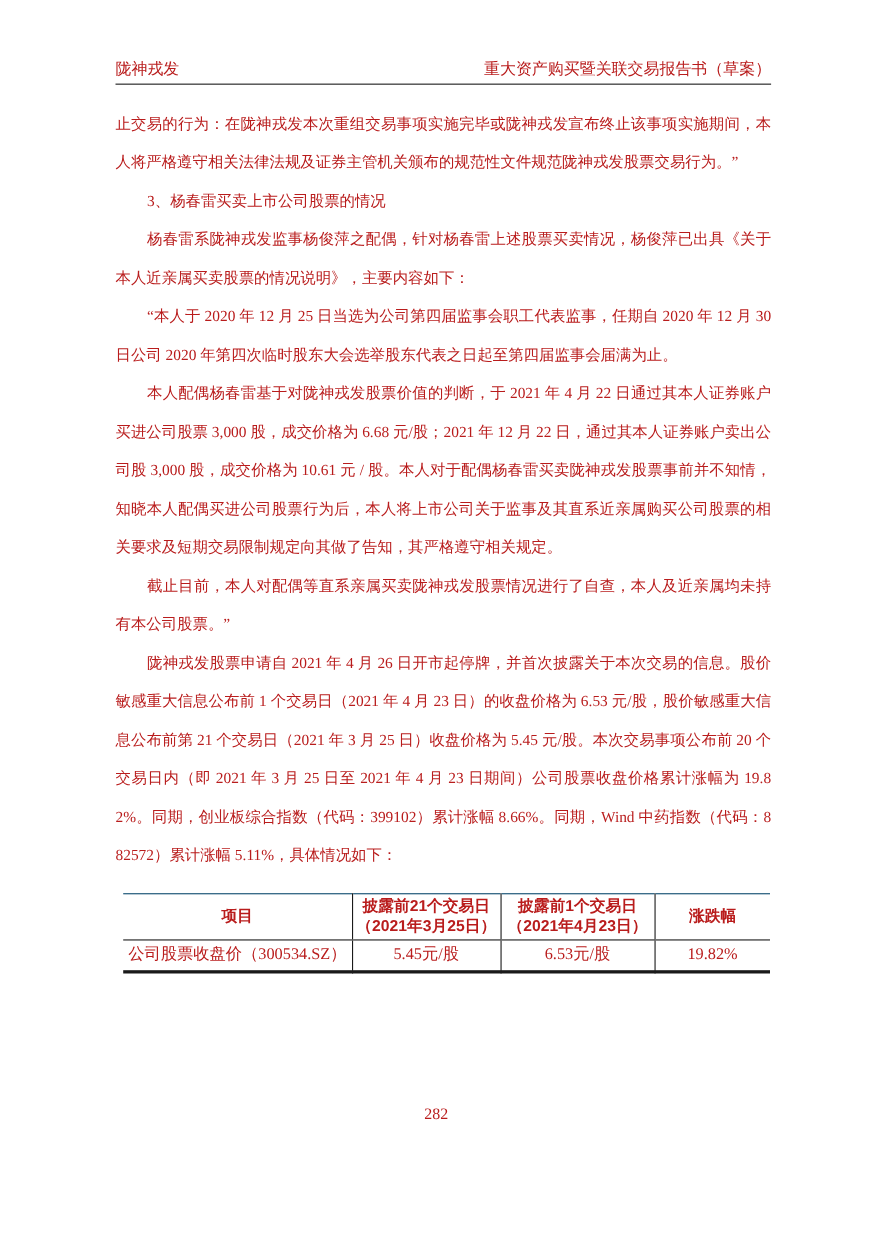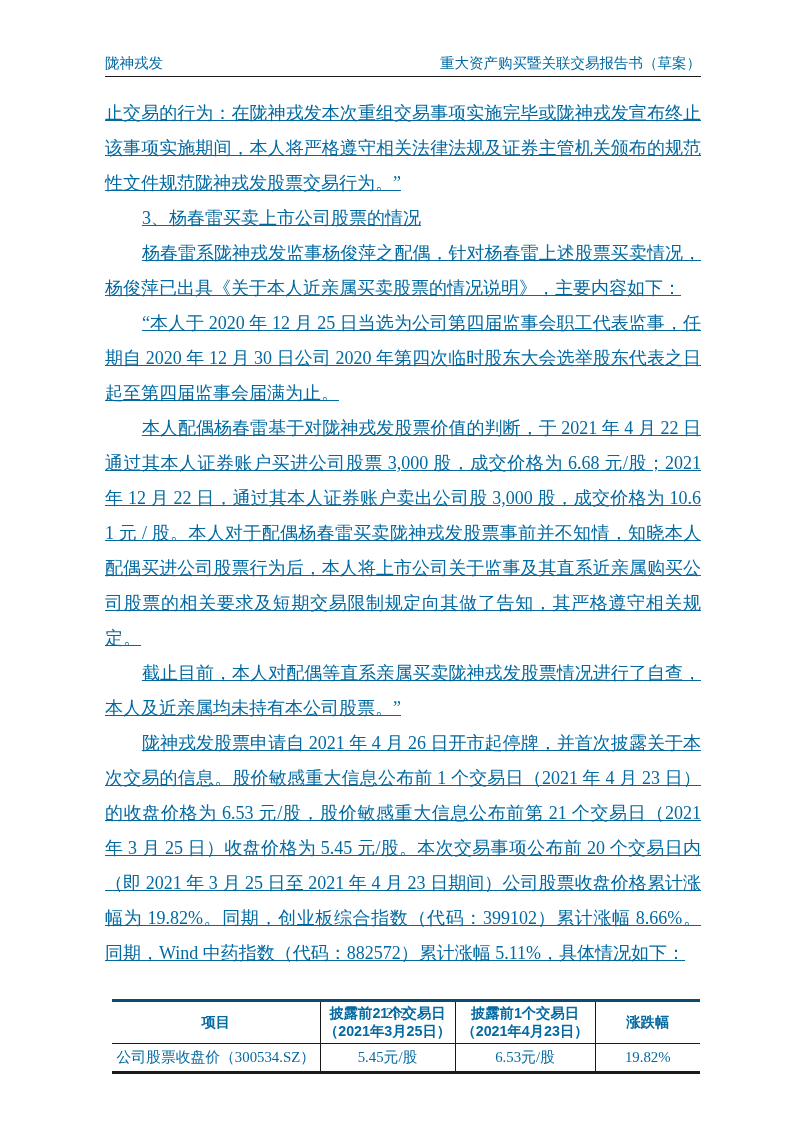--- a/index.html
+++ b/index.html
@@ -5,59 +5,58 @@
   html, body {
     margin: 0;
     padding: 0;
     background: #ffffff;
   }
   .page {
     position: relative;
     width: 793px;
     height: 1122px;
     background: #ffffff;
-    color: #0369a1;
+    color: #b91c1c;
     font-family: "Liberation Serif", "DejaVu Serif", serif;
     box-sizing: border-box;
     padding: 54px 92px 0 105px;
     overflow: hidden;
   }
   .doc-header {
     display: flex;
     justify-content: space-between;
     align-items: flex-end;
     font-size: 14.5px;
     line-height: 18px;
     padding-bottom: 4px;
     border-bottom: 1.7px solid #1a1a1a;
   }
   .body-text p {
     margin: 0;
-    font-size: 18px;
+    font-size: 14px;
     line-height: 35px;
     text-align: justify;
     word-break: break-all;
-    text-decoration: underline;
   }
   .body-text p.indent { text-indent: 2.05em; }
   .body-text p.first { margin-top: 19px; }
   .section-heading {
     font-family: "Liberation Sans", "DejaVu Sans", sans-serif;
     font-weight: 700;
     font-size: 19.5px;
     line-height: 30px;
     letter-spacing: 0.5px;
     margin: 12px 0 4px 0;
   }
   table.price-table {
     border-collapse: collapse;
     table-layout: fixed;
     width: 588px;
-    margin: 28px 0 0 7px;
-    border-top: 3px solid #0c4a6e;
+    margin: 16px 0 0 7px;
+    border-top: 1px solid #0c4a6e;
     border-bottom: 3px solid #1a1a1a;
   }
   table.price-table th {
     font-family: "Liberation Sans", "DejaVu Sans", sans-serif;
     font-weight: 700;
     font-size: 14.3px;
     line-height: 17.5px;
     text-align: center;
     vertical-align: middle;
     padding: 3px 2px;

